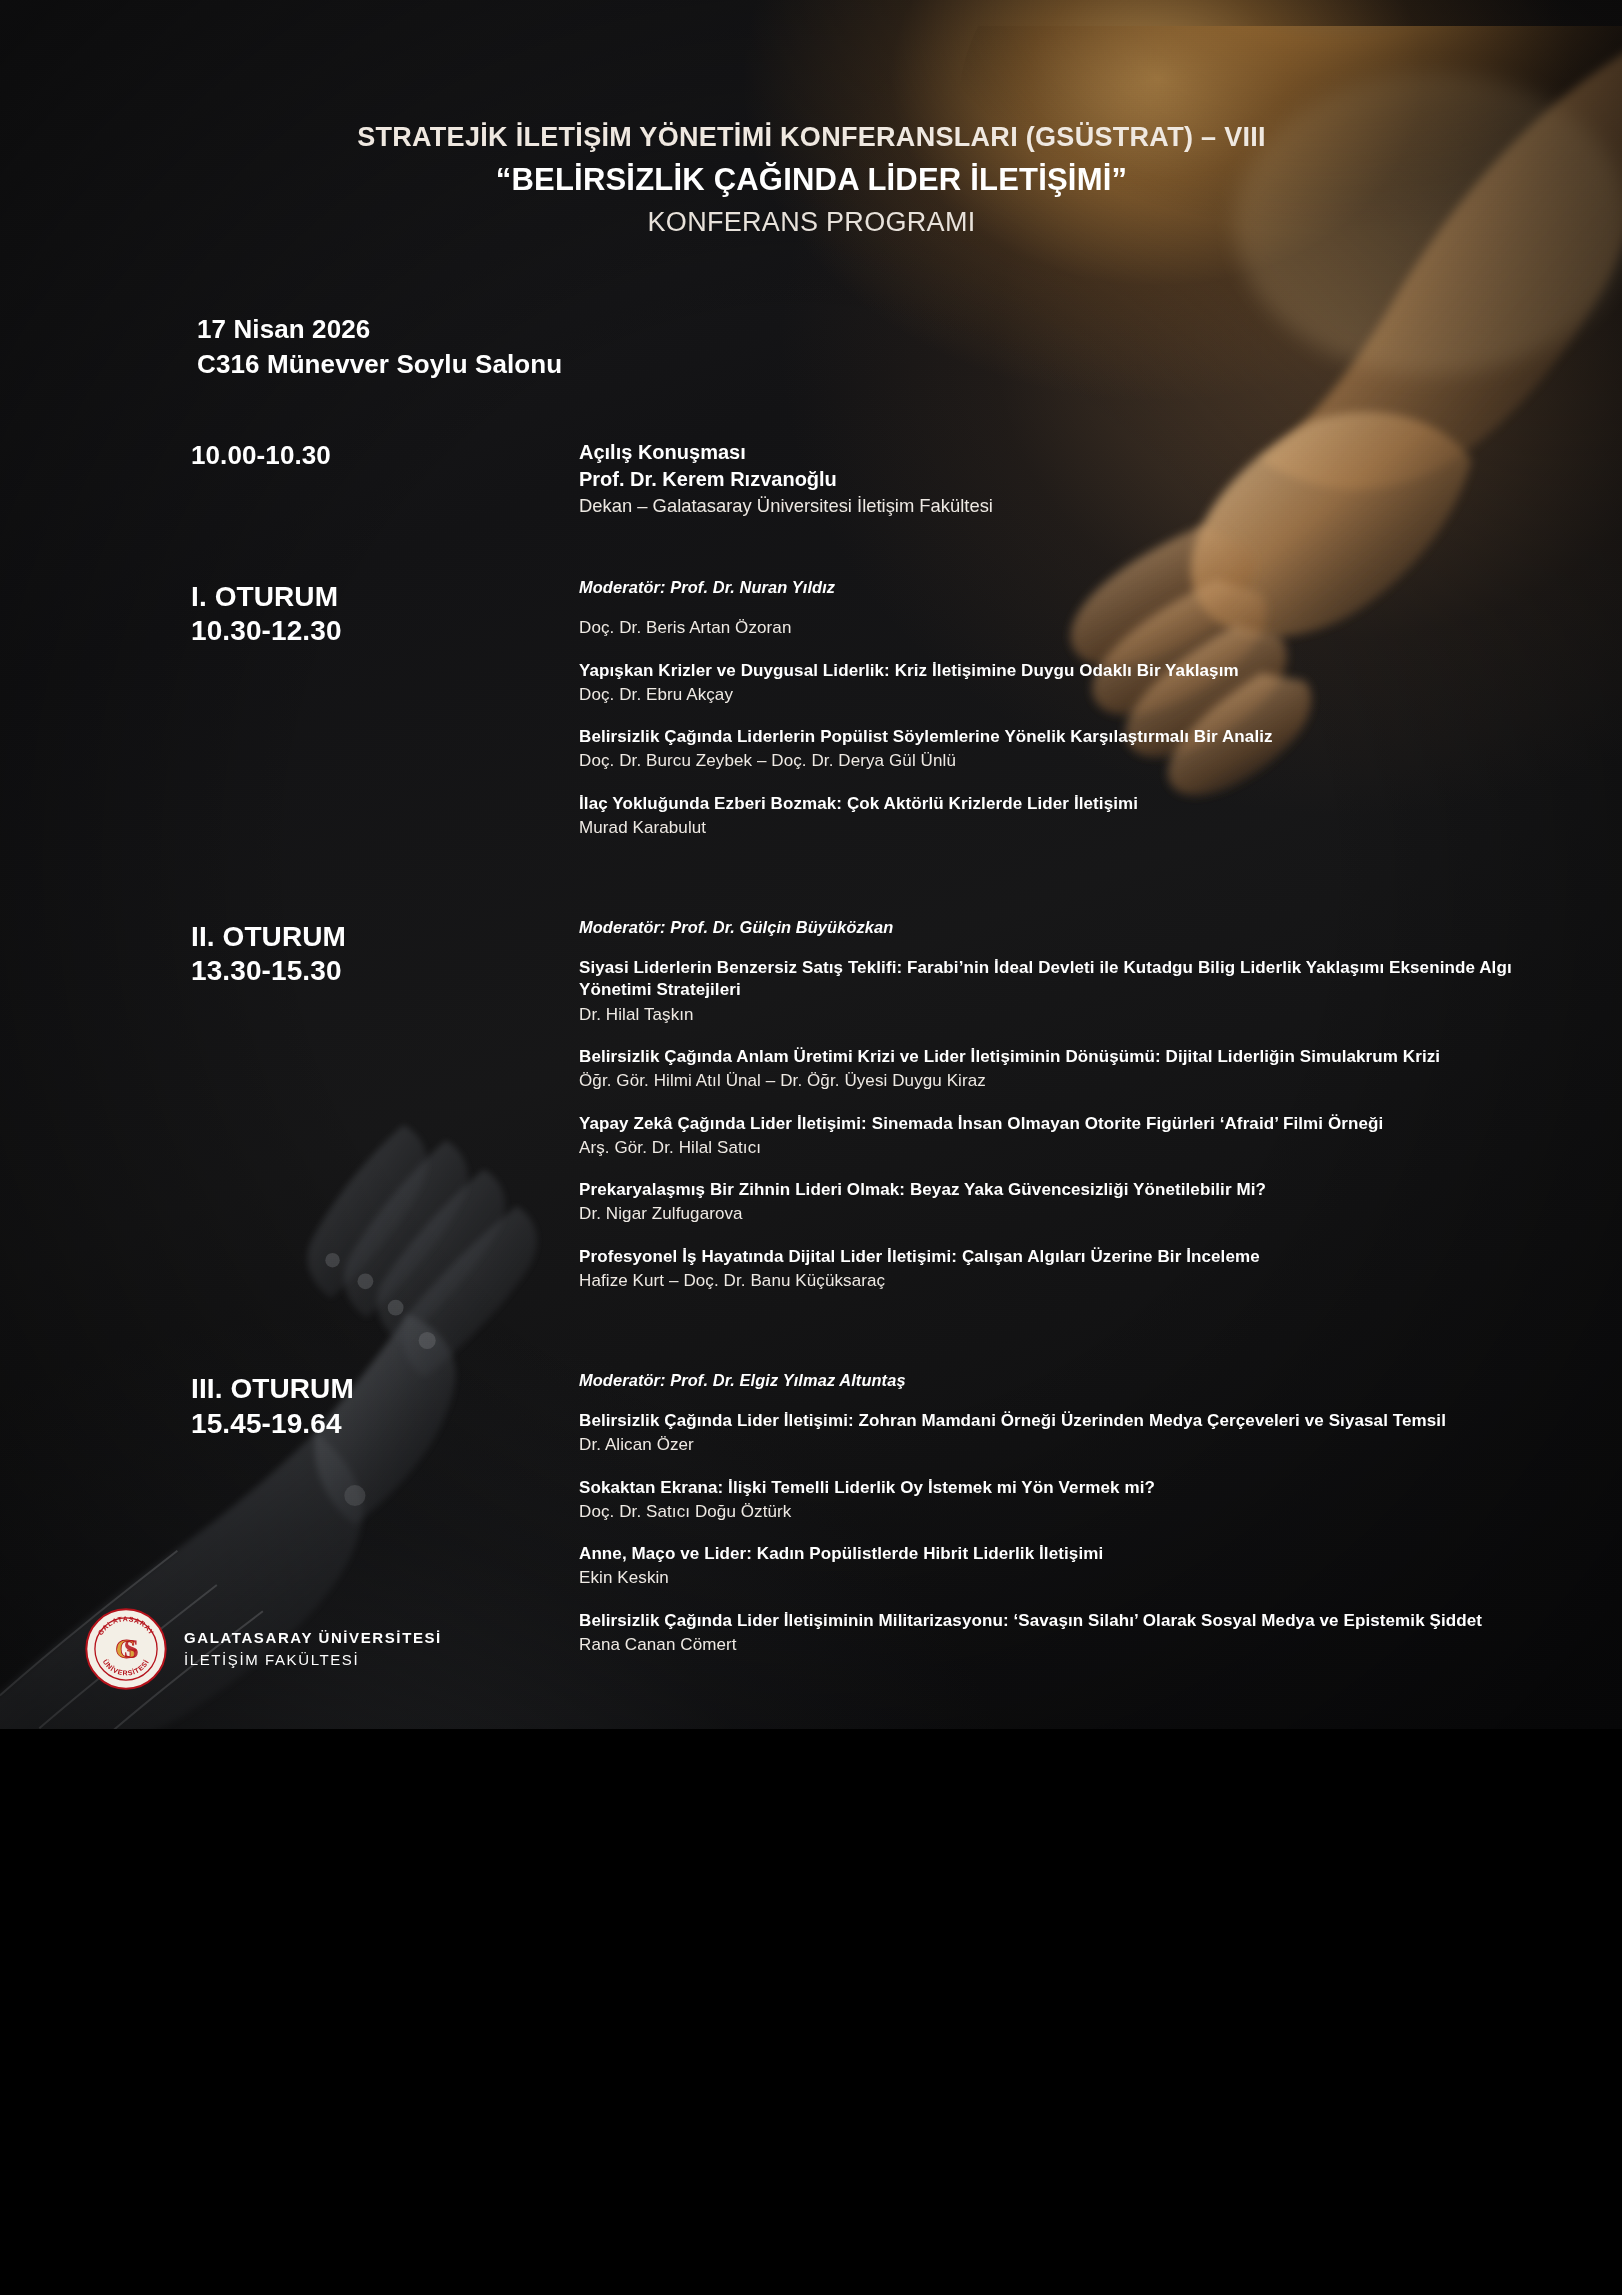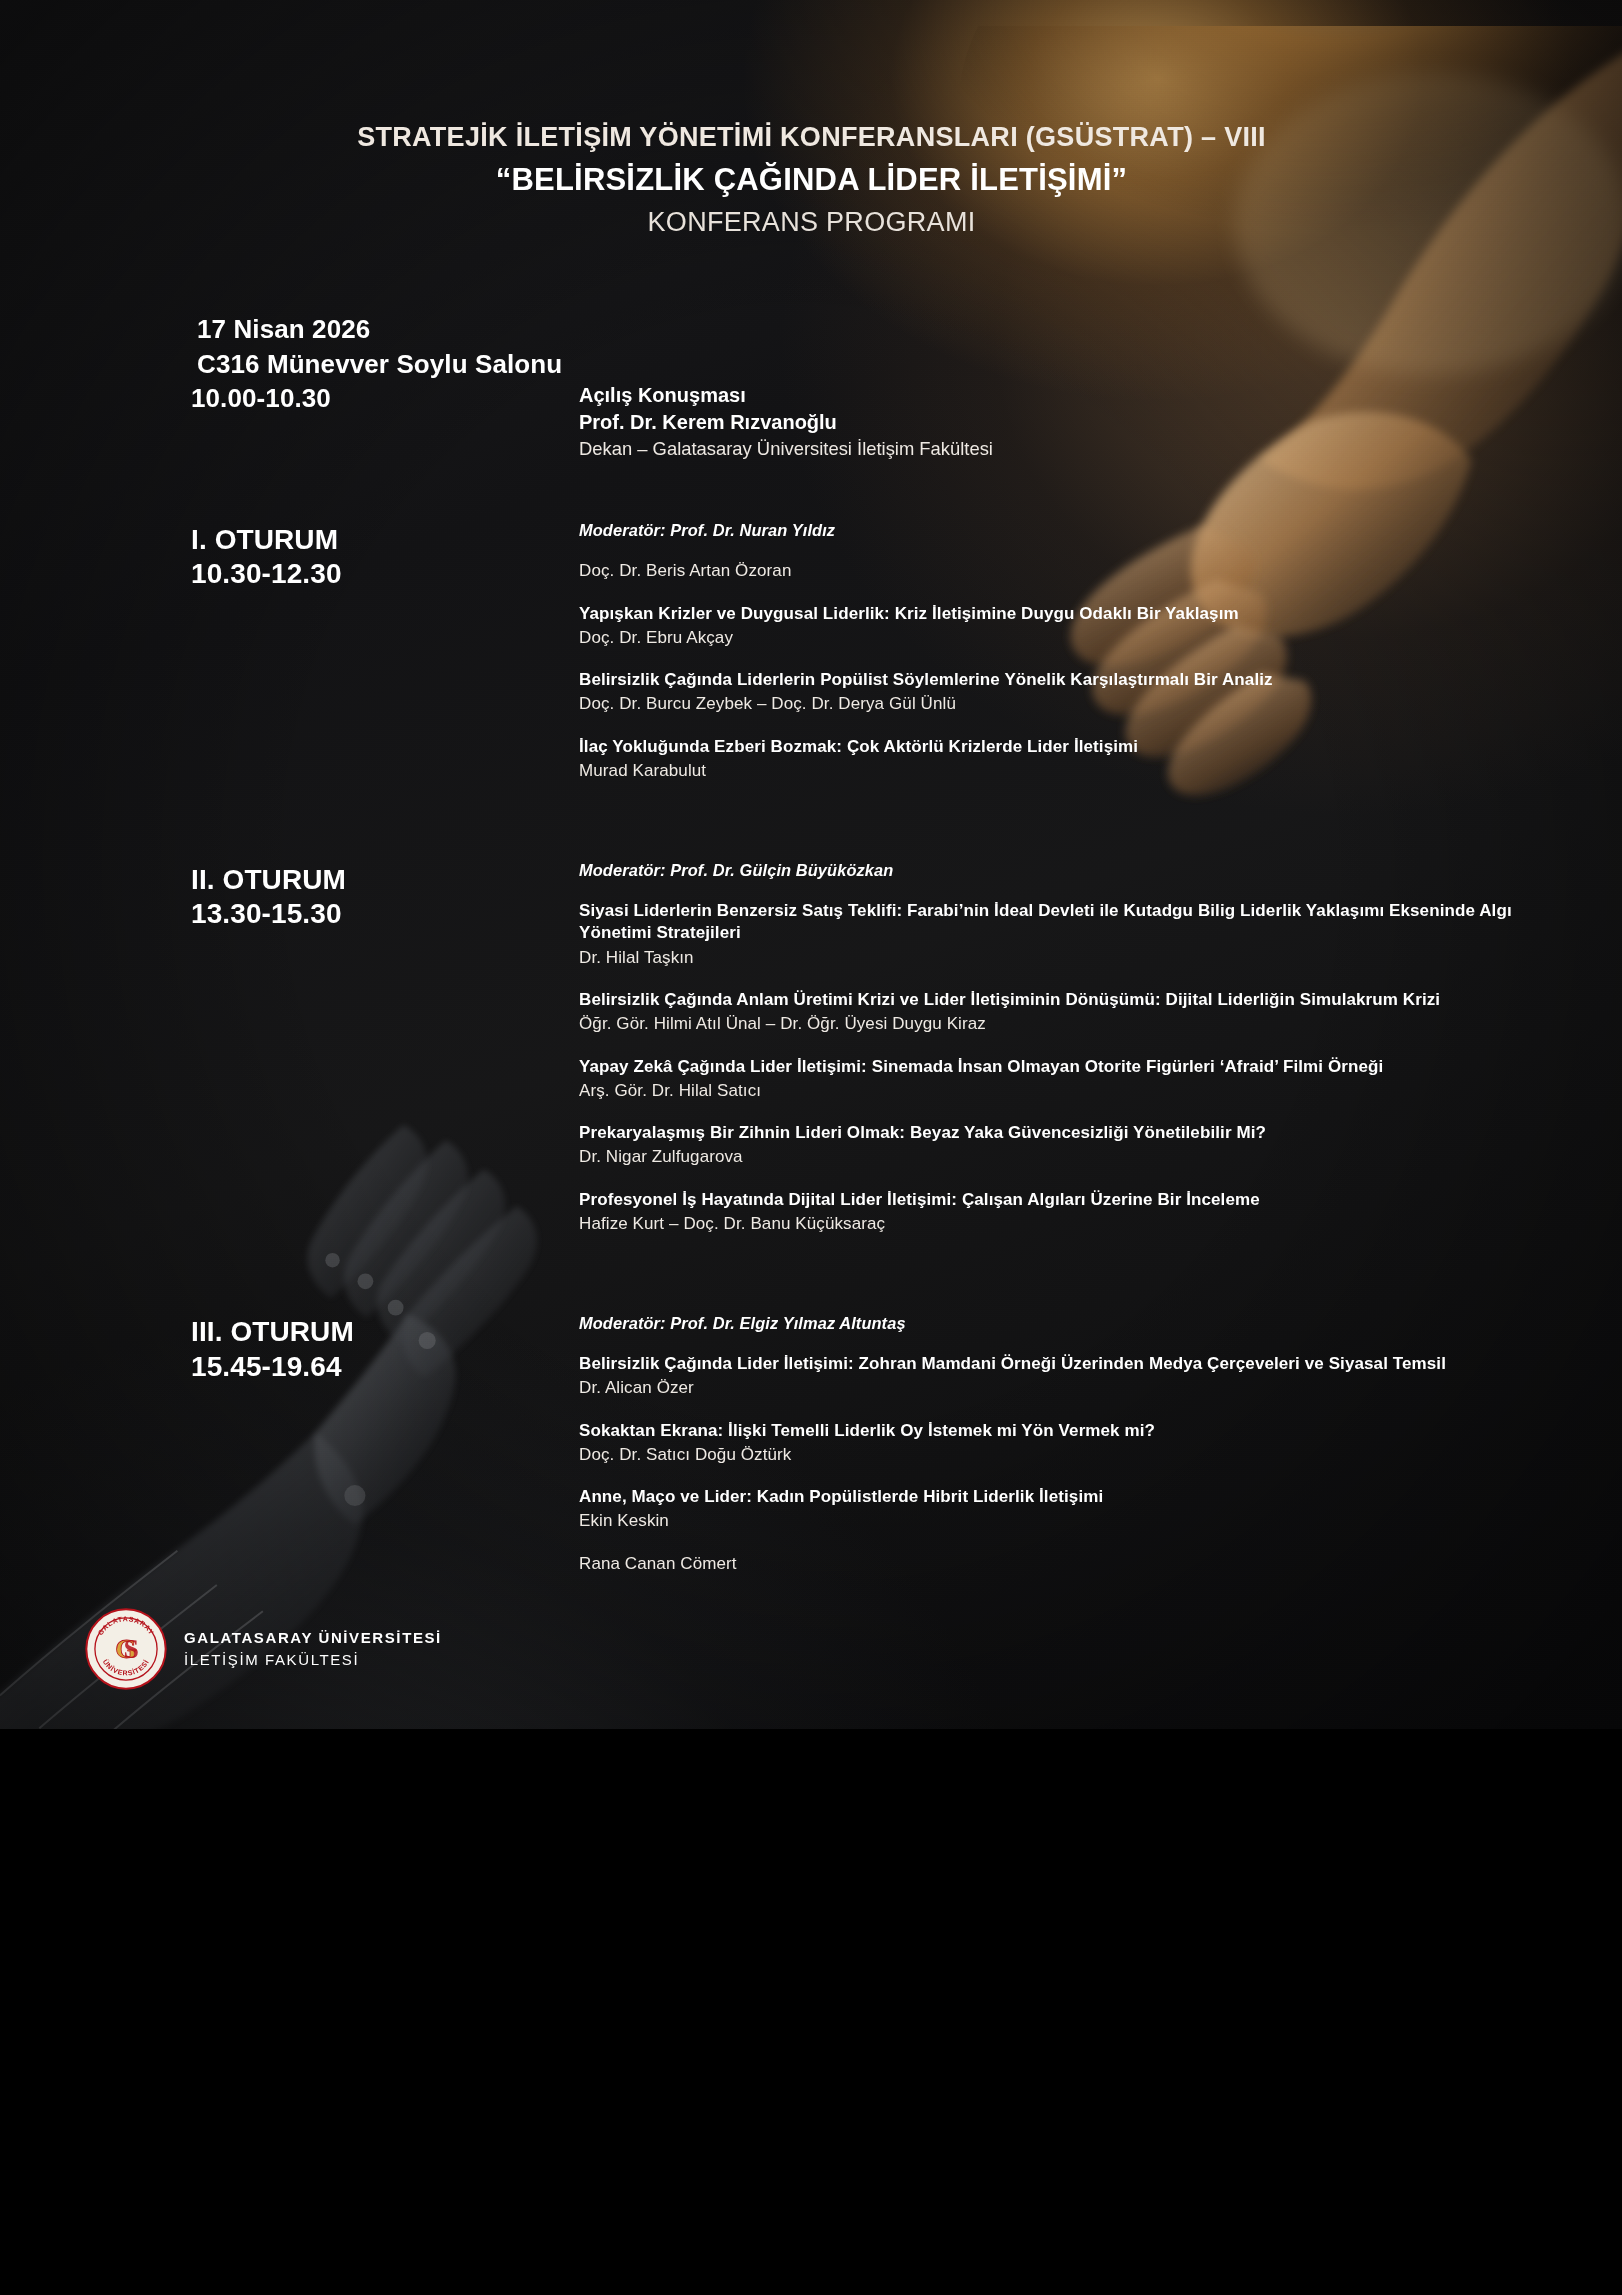--- a/index.html
+++ b/index.html
@@ -91,20 +91,21 @@
   }
   .datebox div {
     font-size: 26px;
     font-weight: 800;
     line-height: 1.33;
     letter-spacing: 0.1px;
   }
 
   
   .schedule {
+    margin-top: 57px;
     padding-left: 191px;
     padding-right: 92px;
   }
   .block {
     display: flex;
     align-items: flex-start;
   }
 
   .col-left {
     width: 388px;
@@ -401,20 +402,21 @@
           </div>
           <div class="item">
             <div class="item-title">Sokaktan Ekrana: İlişki Temelli Liderlik Oy İstemek mi Yön Vermek mi?</div>
             <div class="item-people">Doç. Dr. Satıcı Doğu Öztürk</div>
           </div>
           <div class="item">
             <div class="item-title">Anne, Maço ve Lider: Kadın Popülistlerde Hibrit Liderlik İletişimi</div>
             <div class="item-people">Ekin Keskin</div>
           </div>
           <div class="item">
+            <div class="item-title">Belirsizlik Çağında Lider İletişiminin Militarizasyonu: ‘Savaşın Silahı’ Olarak Sosyal Medya ve Epistemik Şiddet</div>
             <div class="item-people">Rana Canan Cömert</div>
           </div>
         </div>
       </div>
 
     </div>
   </div>
 
   <div class="footer">
     <div class="logo">

